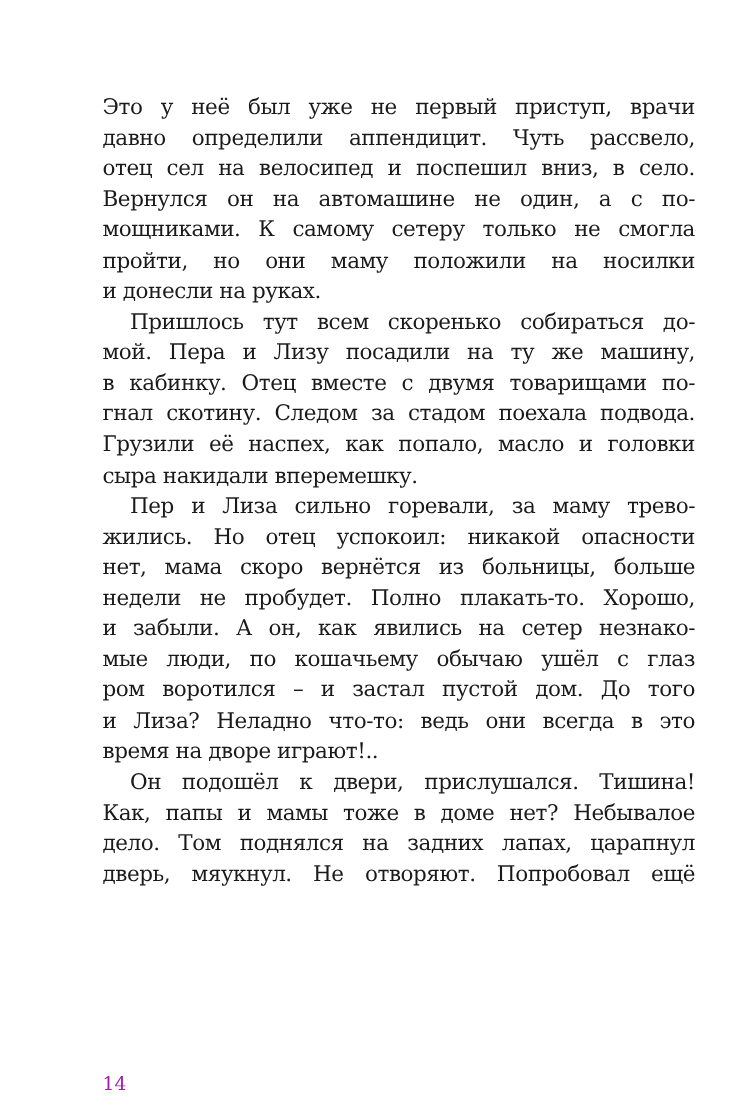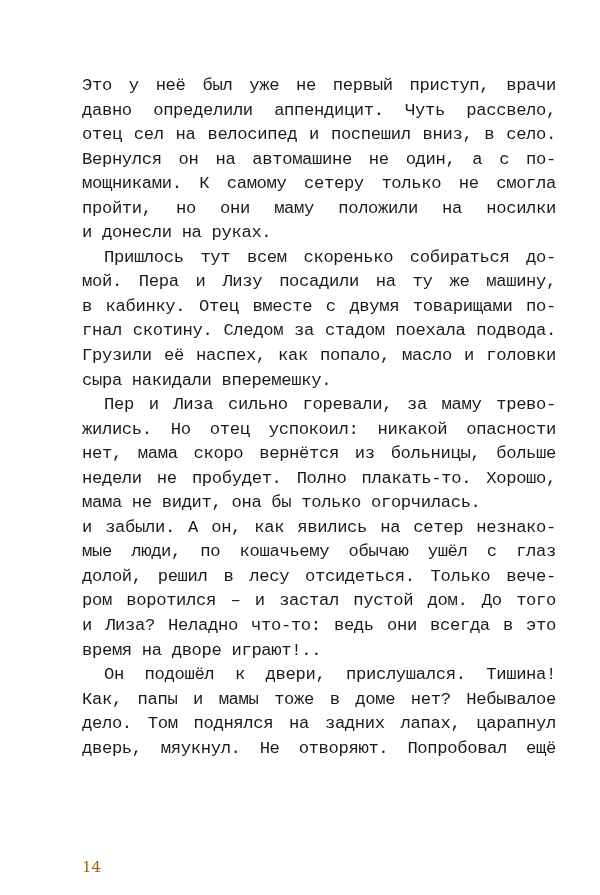--- a/index.html
+++ b/index.html
@@ -22,35 +22,34 @@
     font-size: 17.2px;
     color: #1a1a1a;
   }
   .line {
     height: 24.55px;
     line-height: 24.55px;
     white-space: nowrap;
     text-align: justify;
     text-align-last: justify;
     letter-spacing: -0.35px;
-    font-family: Liberation Mono, monospace;
   }
   .line.last {
     text-align-last: left;
   }
   .line.indent {
     padding-left: 22px;
   }
   .page-number {
     position: absolute;
     left: 82px;
     top: 858px;
     font-family: "DejaVu Serif", "Liberation Serif", serif;
     font-size: 15px;
-    color: #a16207;
+    color: #a21caf;
   }
 </style>
 </head>
 <body>
 
 <div class="page">
 
   <div>
     <div class="line">Это у неё был уже не первый приступ, врачи</div>
     <div class="line">давно определили аппендицит. Чуть рассвело,</div>
@@ -68,27 +67,25 @@
     <div class="line">гнал скотину. Следом за стадом поехала подвода.</div>
     <div class="line">Грузили её наспех, как попало, масло и головки</div>
     <div class="line last">сыра накидали вперемешку.</div>
   </div>
 
   <div>
     <div class="line indent">Пер и Лиза сильно горевали, за маму трево-</div>
     <div class="line">жились. Но отец успокоил: никакой опасности</div>
     <div class="line">нет, мама скоро вернётся из больницы, больше</div>
     <div class="line">недели не пробудет. Полно плакать-то. Хорошо,</div>
-    <div class="line last">мама не видит, она бы только огорчилась.</div>
   </div>
 
   <div>
     <div class="line">и забыли. А он, как явились на сетер незнако-</div>
     <div class="line">мые люди, по кошачьему обычаю ушёл с глаз</div>
-    <div class="line">долой, решил в лесу отсидеться. Только вече-</div>
     <div class="line">ром воротился – и застал пустой дом. До того</div>
     <div class="line">и Лиза? Неладно что-то: ведь они всегда в это</div>
     <div class="line last">время на дворе играют!..</div>
   </div>
 
   <div>
     <div class="line indent">Он подошёл к двери, прислушался. Тишина!</div>
     <div class="line">Как, папы и мамы тоже в доме нет? Небывалое</div>
     <div class="line">дело. Том поднялся на задних лапах, царапнул</div>
     <div class="line">дверь, мяукнул. Не отворяют. Попробовал ещё</div>

